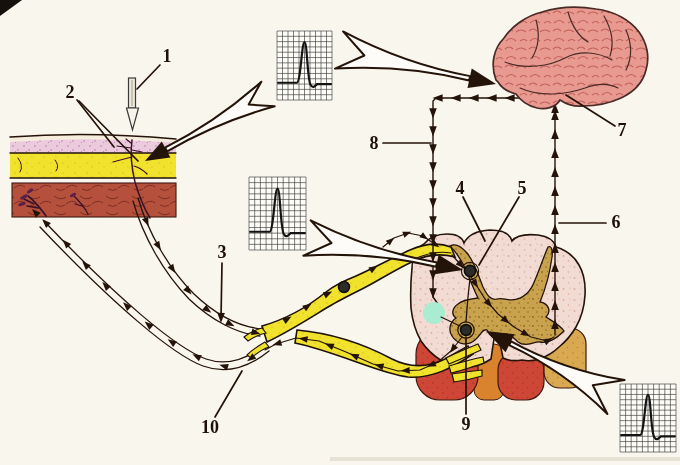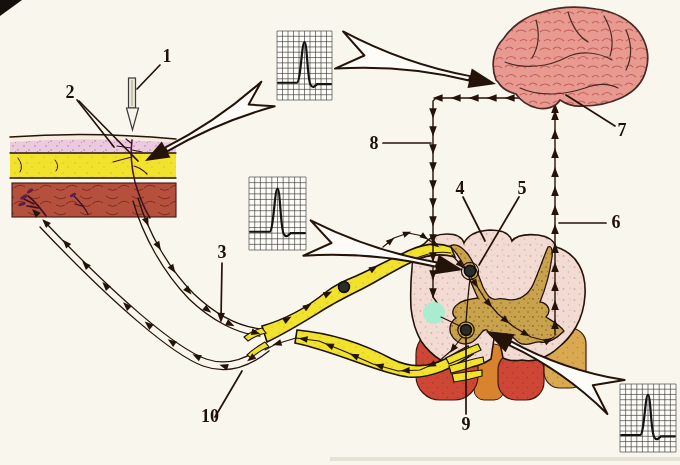--- a/index.html
+++ b/index.html
@@ -344,14 +344,14 @@
 
 <span class="num" style="left:167px;top:56px">1</span>
 <span class="num" style="left:70px;top:92px">2</span>
 <span class="num" style="left:222px;top:252px">3</span>
 <span class="num" style="left:460px;top:188px">4</span>
 <span class="num" style="left:522px;top:188px">5</span>
 <span class="num" style="left:616px;top:222px">6</span>
 <span class="num" style="left:622px;top:130px">7</span>
 <span class="num" style="left:374px;top:143px">8</span>
 <span class="num" style="left:466px;top:424px">9</span>
-<span class="num" style="left:210px;top:416px">10</span>
+<span class="num" style="left:210px;top:427px">10</span>
 </div>
 
 </body></html>

